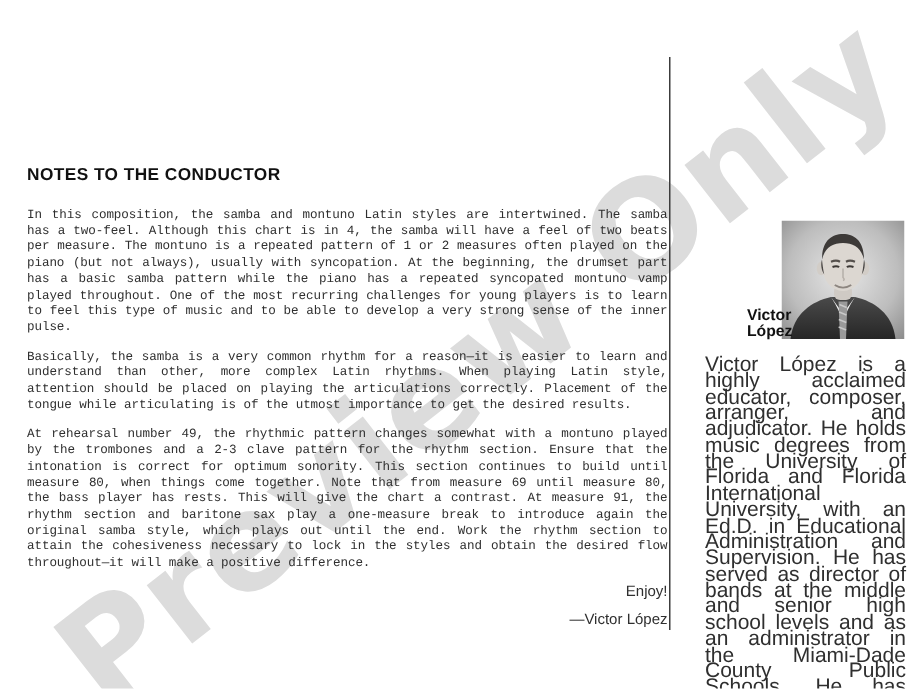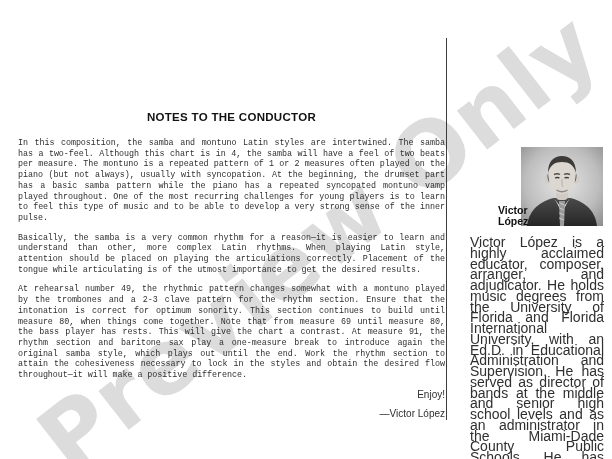--- a/index.html
+++ b/index.html
@@ -37,21 +37,20 @@
     position:absolute;
     left:18px;top:111px;width:427px;
     z-index:1;
     color:var(--text);
   }
   .doc-title{
     font-size:11.5px;
     font-weight:bold;
     letter-spacing:.3px;
     color:var(--title);
-    text-align:center;
     margin:0 0 15px 0;
   }
   .body-para{
     font-size:8.4px;
     line-height:10.7px;
     letter-spacing:-0.05px;
     text-align:justify;
     margin:0 0 9px 0;
     font-family:Liberation Mono, monospace;
   }

